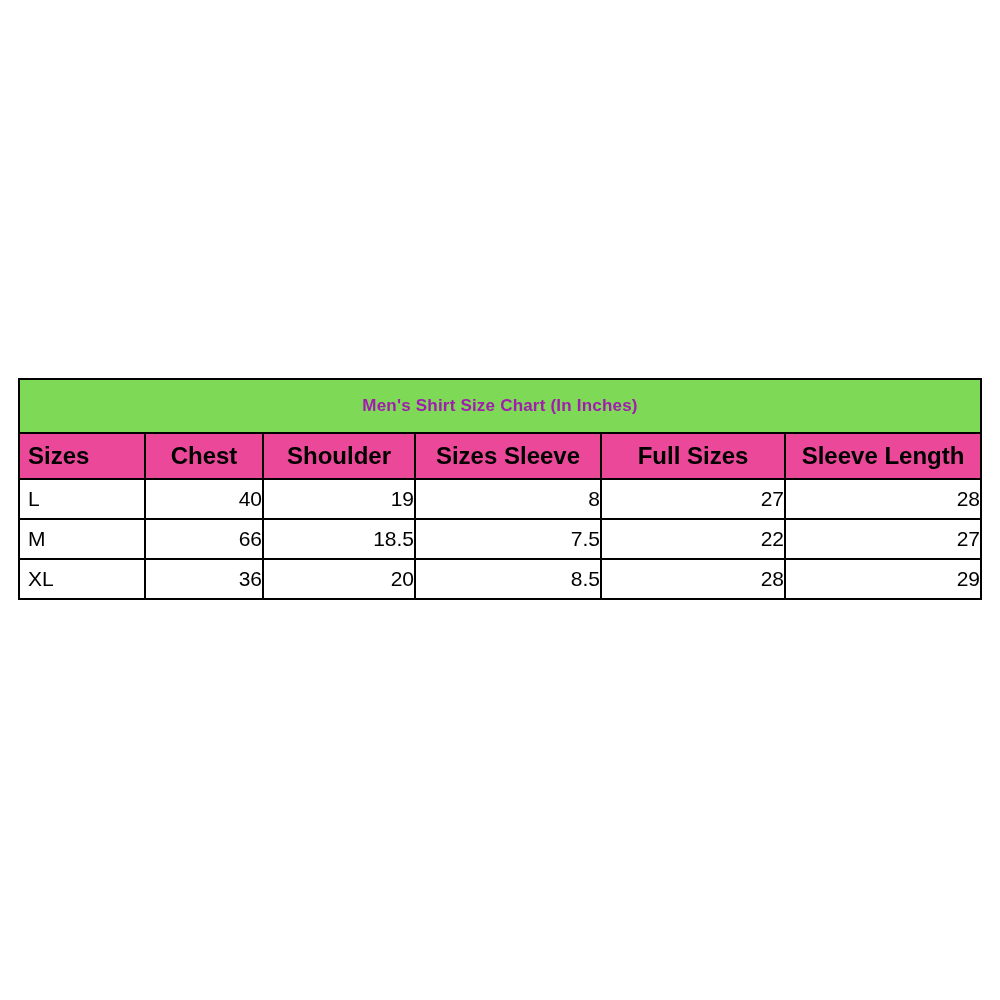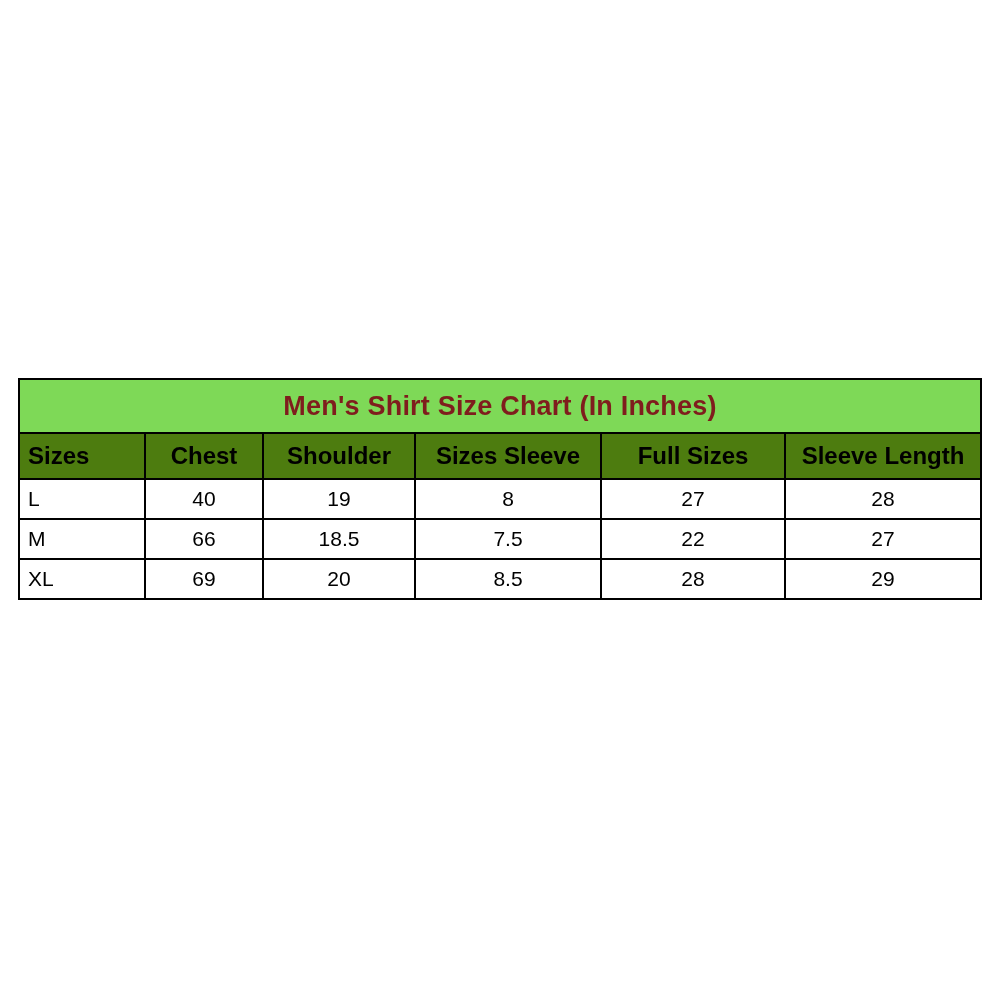--- a/index.html
+++ b/index.html
@@ -29,43 +29,43 @@
   table.size-chart td,
   table.size-chart th {
     border: 2px solid #000000;
     padding: 0;
     vertical-align: middle;
   }
   .title-cell {
     background: #7ed957;
     height: 52px;
     text-align: center;
-    font-size: 27px;
+    font-size: 17px;
     font-weight: bold;
-    color: #7f1d1d;
+    color: #a21caf;
     letter-spacing: 0.2px;
   }
   .header-cell {
-    background: #4d7c0f;
+    background: #ec4899;
     height: 44px;
     font-size: 24px;
     font-weight: bold;
     color: #000000;
     text-align: center;
     white-space: nowrap;
   }
   .header-cell.first {
     text-align: left;
     padding-left: 8px;
   }
   .body-cell {
     height: 38px;
     font-size: 21px;
     color: #000000;
-    text-align: center;
+    text-align: right;
     font-weight: normal;
   }
   .body-cell.first {
     text-align: left;
     padding-left: 8px;
   }
   
   col.c0 { width: 126px; }
   col.c1 { width: 118px; }
   col.c2 { width: 152px; }
@@ -109,21 +109,21 @@
       <tr>
         <td class="body-cell first">M</td>
         <td class="body-cell">66</td>
         <td class="body-cell">18.5</td>
         <td class="body-cell">7.5</td>
         <td class="body-cell">22</td>
         <td class="body-cell">27</td>
       </tr>
       <tr>
         <td class="body-cell first">XL</td>
-        <td class="body-cell">69</td>
+        <td class="body-cell">36</td>
         <td class="body-cell">20</td>
         <td class="body-cell">8.5</td>
         <td class="body-cell">28</td>
         <td class="body-cell">29</td>
       </tr>
     </tbody>
   </table>
 </div>
 
 </body></html>

